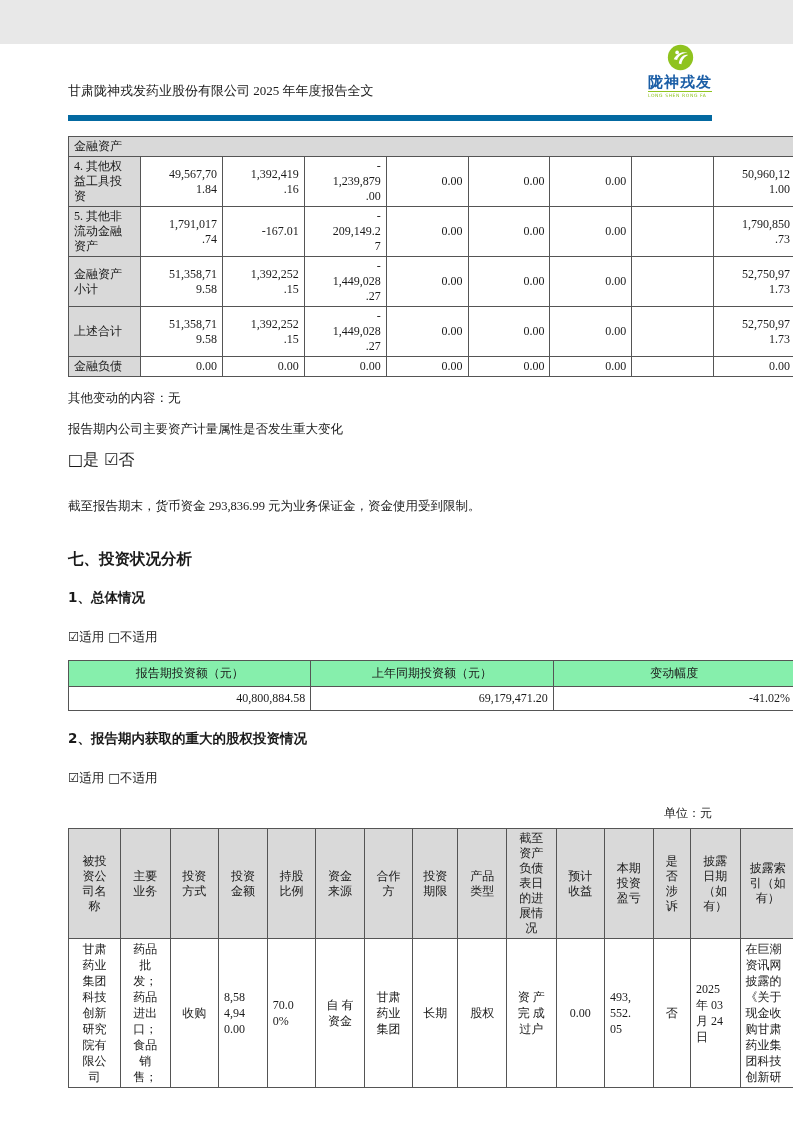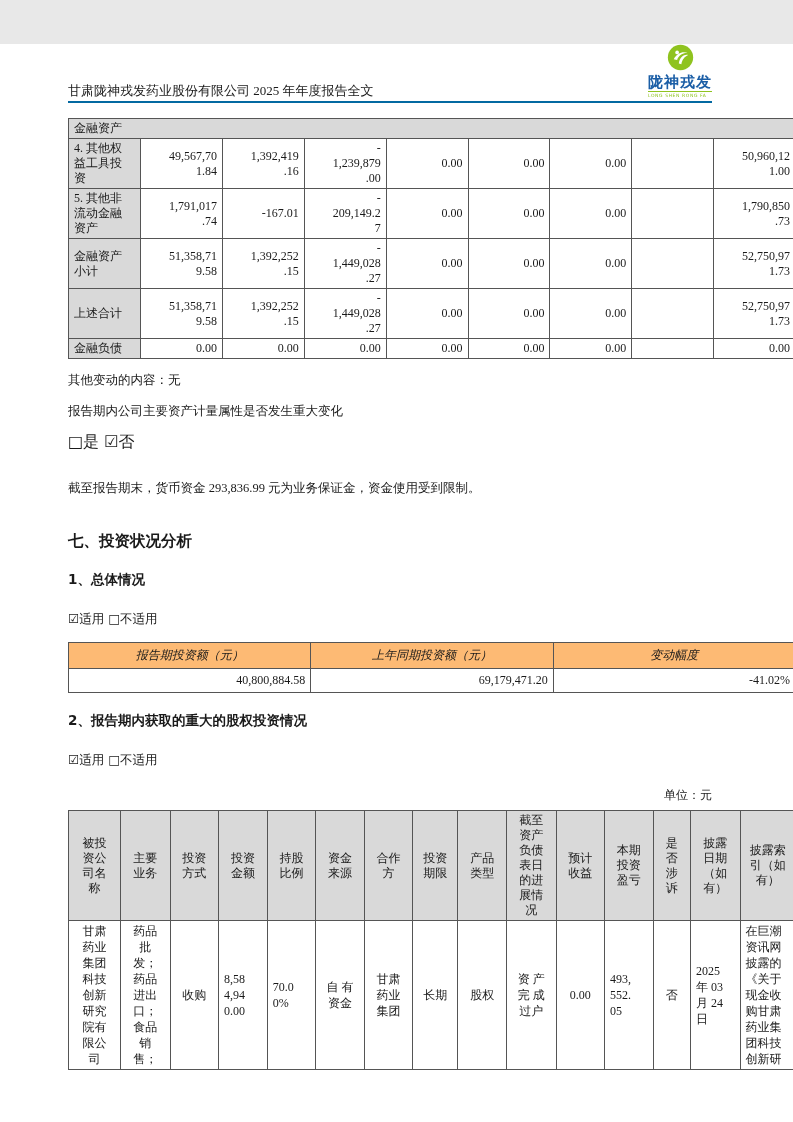--- a/index.html
+++ b/index.html
@@ -10,40 +10,40 @@
     margin:0 auto;
     box-sizing:border-box;
     padding:0 81px 0 68px;
     font-family:"Liberation Serif","DejaVu Serif",serif;
     color:#1a1a1a;
   }
   
   .hdr{
     margin-top:44px;
     display:flex;justify-content:space-between;align-items:flex-end;
-    border-bottom:2px solid #0369a1;
-    padding-bottom:2px;
+    border-bottom:6px solid #0369a1;
+    padding-bottom:16px;
   }
   .hdr-title{font-size:13px;line-height:16px;}
   .logo{display:flex;align-items:center;gap:4px;flex-direction:column;}
   .logo-mark{width:27px;height:27px;display:block;}
   .logo-cn{font-family:"DejaVu Sans",sans-serif;font-weight:bold;font-size:15px;line-height:15px;color:#1b5ea6;letter-spacing:1px;}
   .logo-en{font-family:"DejaVu Sans",sans-serif;font-size:4.5px;line-height:6px;color:#8fc31f;letter-spacing:.6px;border-top:1px solid #8fc31f;margin-top:1px;padding-top:1px;}
   
   table.t{border-collapse:collapse;table-layout:fixed;width:728px;font-size:12px;border:1.5px solid #3c3c3c;}
   table.t td,table.t th{
     border:1px solid #555;
     padding:2px 5px;
     vertical-align:middle;
     white-space:pre-line;
     font-weight:normal;
     overflow:hidden;
     word-break:break-all;
   }
-  .gray{background:#fdba74;font-style:italic;}
+  .gray{background:#86efac;}
   
   .t1{margin-top:15px;}
   .t1 td{line-height:15px;}
   .t1 .lbl{background:#d9d9d9;text-align:left;}
   .t1 .num{text-align:right;}
   
   .note{margin:11px 0 0;font-size:12.5px;line-height:20px;}
   .chk{font-family:"DejaVu Sans","Liberation Sans",sans-serif;font-size:16px;}
   
   .h3s{margin-top:26px;font-family:"DejaVu Sans",sans-serif;font-weight:bold;font-size:14px;}

